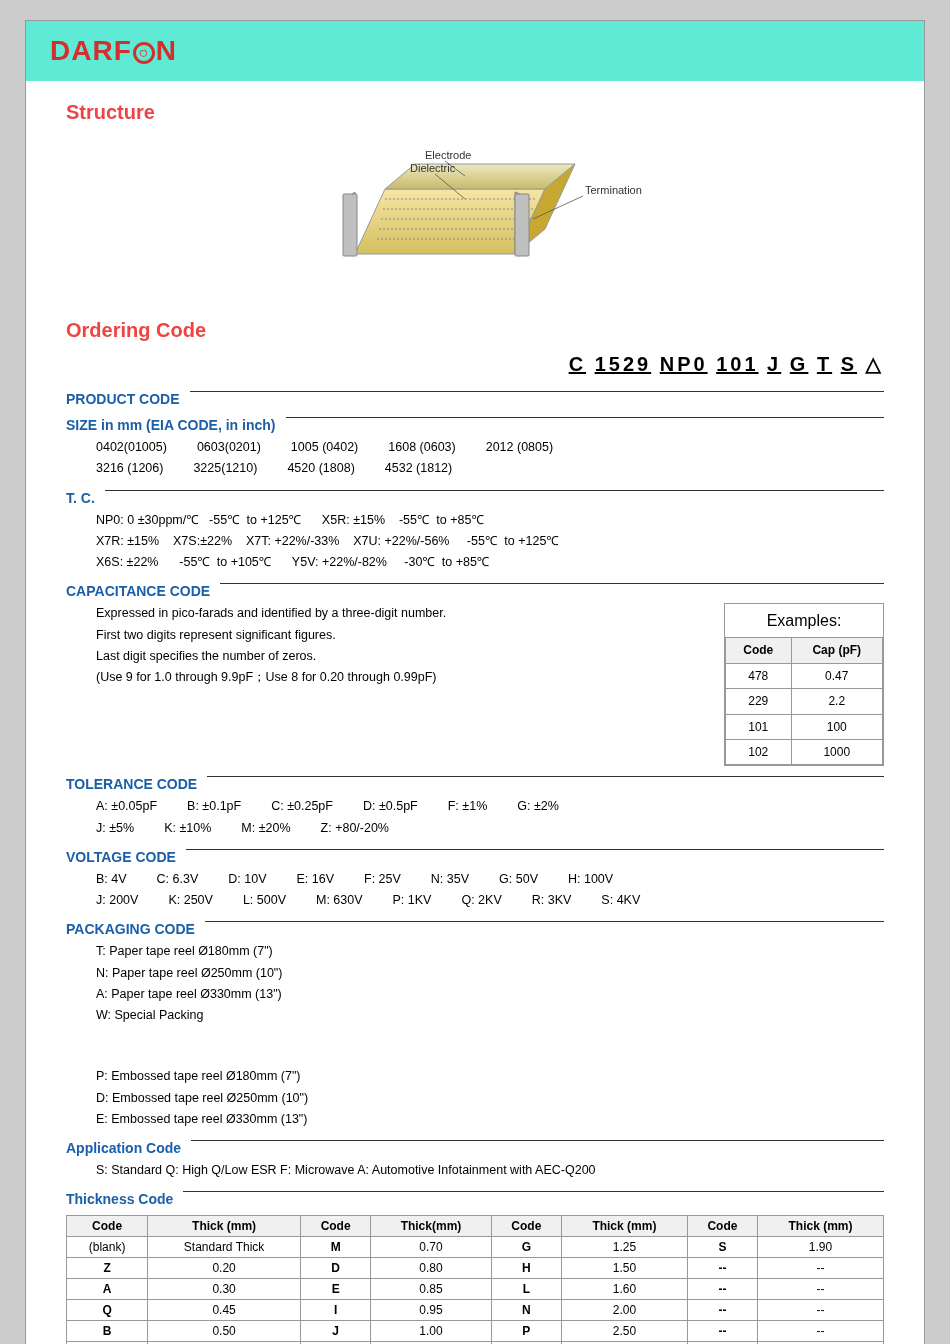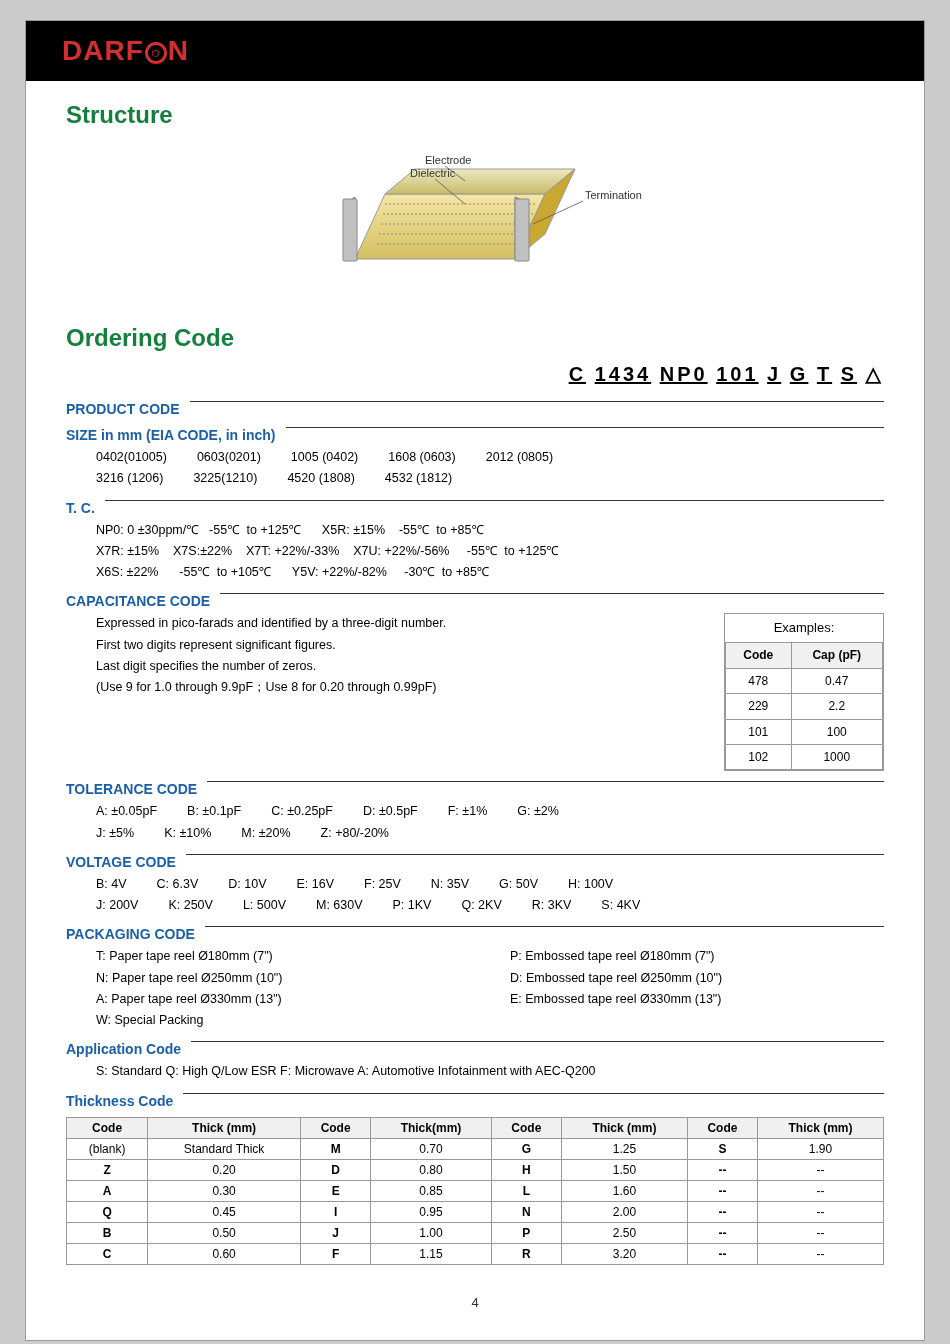--- a/index.html
+++ b/index.html
@@ -13,23 +13,23 @@
     }
     .page {
       background: white;
       width: 900px;
       min-height: 1300px;
       border: 1px solid #999;
       padding: 30px 40px;
       position: relative;
     }
     .logo-bar {
-      background: #000000;
+      background: #5eead4;
       margin: -30px -40px 16px -40px;
-      padding: 14px 36px;
+      padding: 14px 24px;
       margin-bottom: 20px;
     }
     .logo-text {
       font-size: 28px;
       font-weight: bold;
       color: #d32f2f;
       letter-spacing: 1px;
     }
     .logo-o {
       display: inline-block;
@@ -38,22 +38,22 @@
       width: 22px;
       height: 22px;
       line-height: 16px;
       text-align: center;
       font-size: 16px;
       vertical-align: middle;
       margin: 0 1px;
       color: #d32f2f;
     }
     h2.section-title {
-      color: #15803d;
-      font-size: 24px;
+      color: #ef4444;
+      font-size: 20px;
       margin-bottom: 10px;
     }
     .structure-section {
       margin-bottom: 25px;
     }
     .diagram-area {
       display: flex;
       justify-content: center;
       align-items: center;
       padding: 20px 0 10px 0;
@@ -103,21 +103,21 @@
     }
     .cap-text { flex: 1; }
     .examples-box {
       border: 1px solid #999;
       font-size: 12px;
       min-width: 160px;
     }
     .examples-box .ex-title {
       text-align: center;
       padding: 3px;
-      font-size: 13px;
+      font-size: 16px;
     }
     .examples-box table {
       width: 100%;
       border-collapse: collapse;
     }
     .examples-box table th, .examples-box table td {
       border: 1px solid #999;
       padding: 2px 8px;
       text-align: center;
       font-size: 12px;
@@ -138,21 +138,21 @@
       background: #f0f0f0;
       font-weight: bold;
     }
     .thick-table td.bold { font-weight: bold; }
     .page-num {
       text-align: center;
       margin-top: 30px;
       font-size: 13px;
       color: #333;
     }
-    .packaging-cols { display: flex; gap: 40px; }
+    .packaging-cols { display: flex; gap: 40px; flex-direction: column; }
     .packaging-col { flex: 1; }
   </style>
 </head>
 <body>
 
 <div class="page">
 
   <div class="logo-bar">
     <span class="logo-text">
       DARF<span class="logo-o">○</span>N
@@ -204,21 +204,21 @@
         <line x1="358" y1="52" x2="308" y2="75" stroke="#555" stroke-width="0.8"></line>
       </svg>
     </div>
   </div>
 
   <div class="ordering-code-section">
     <h2 class="section-title">Ordering Code</h2>
 
     <div class="ordering-code-display">
       <span style="text-decoration:underline;font-weight:bold;">C</span>
-      <span style="text-decoration:underline;font-weight:bold;"> 1434</span>
+      <span style="text-decoration:underline;font-weight:bold;"> 1529</span>
       <span style="text-decoration:underline;font-weight:bold;"> NP0</span>
       <span style="text-decoration:underline;font-weight:bold;"> 101</span>
       <span style="text-decoration:underline;font-weight:bold;"> J</span>
       <span style="text-decoration:underline;font-weight:bold;"> G</span>
       <span style="text-decoration:underline;font-weight:bold;"> T</span>
       <span style="text-decoration:underline;font-weight:bold;"> S</span>
       <span style="font-weight:bold;"> △</span>
     </div>
 
     <div class="code-section">

